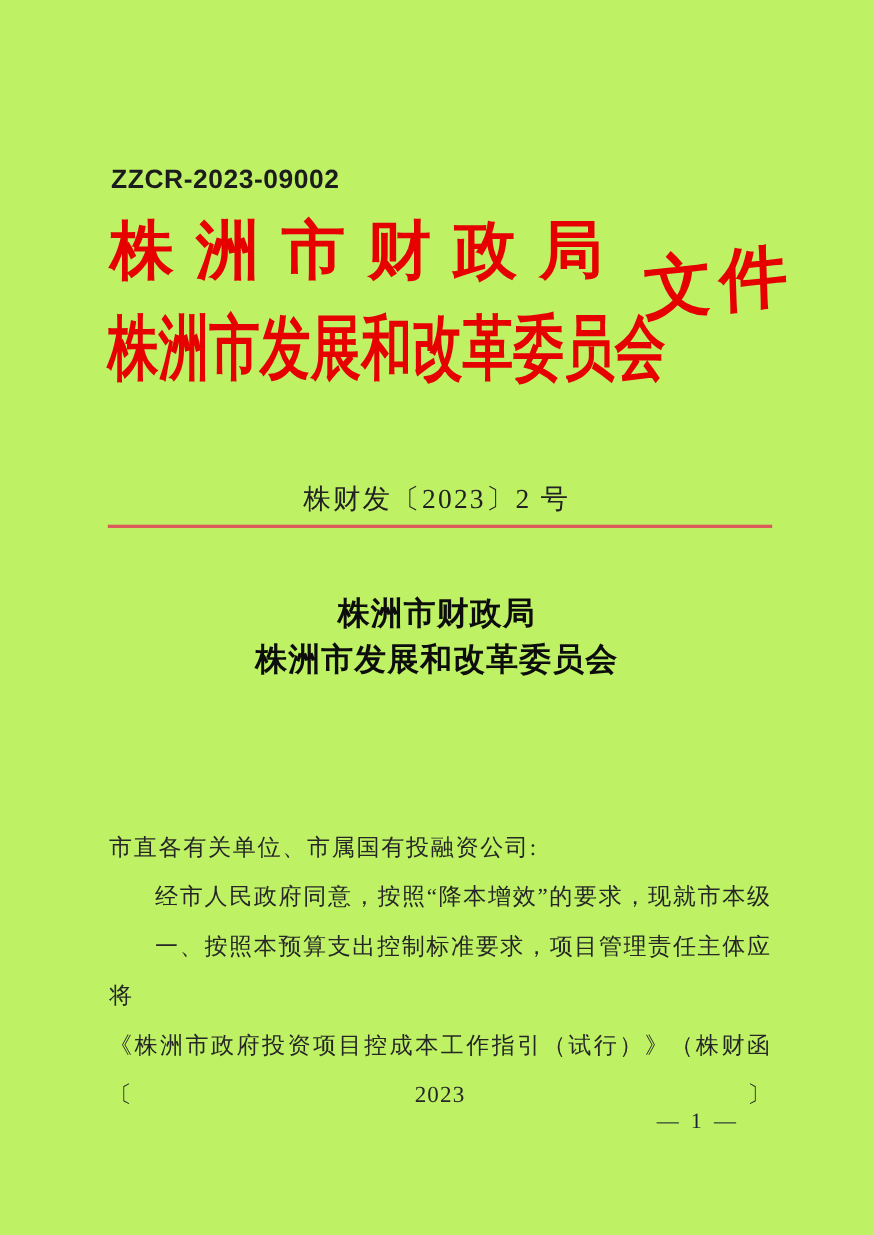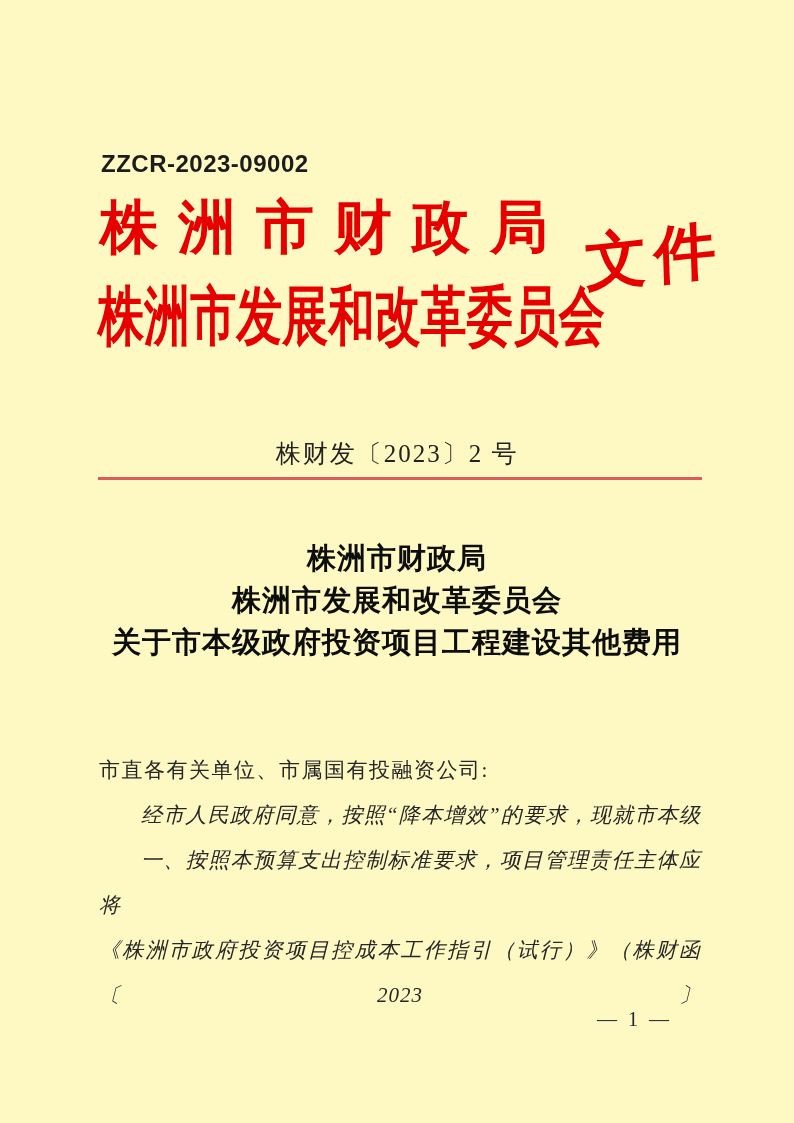--- a/index.html
+++ b/index.html
@@ -1,20 +1,20 @@
 <!DOCTYPE html>
 <html style="--header-red: #e60000; --rule-red: #dc5c5c; --body-text: #262626;"><head>
 <meta charset="utf-8">
 <style>
   html, body { margin: 0; padding: 0; background: #ffffff; }
   .page {
     position: relative;
     width: 794px;
     height: 1123px;
-    background: #fef9c3;
+    background: #bef264;
     overflow: hidden;
     font-family: "Liberation Serif", "DejaVu Serif", serif;
   }
   .doc-code {
     position: absolute;
     left: 101px;
     top: 150px;
     font-family: "Liberation Sans", "DejaVu Sans", sans-serif;
     font-size: 24px;
     font-weight: 600;
@@ -97,21 +97,20 @@
     line-height: 45px;
     letter-spacing: 1.5px;
     color: var(--body-text, #262626);
   }
   .body-block .line { white-space: nowrap; }
   .body-block .fill {
     white-space: normal;
     text-align: justify;
     text-align-last: justify;
     letter-spacing: 1px;
-    font-style: italic;
   }
   .body-block .indent { text-indent: 42px; }
   .page-number {
     position: absolute;
     left: 597px;
     top: 1008px;
     font-size: 20px;
     letter-spacing: 3px;
     color: #1a2433;
     white-space: nowrap;
@@ -130,21 +129,20 @@
 
   <div class="doc-type">文件</div>
 
   <div class="doc-number">株财发〔2023〕2 号</div>
 
   <div class="red-rule"></div>
 
   <div class="title-block">
     <div>株洲市财政局</div>
     <div>株洲市发展和改革委员会</div>
-    <div>关于市本级政府投资项目工程建设其他费用</div>
   </div>
 
   <div class="body-block">
     <div class="line">市直各有关单位、市属国有投融资公司:</div>
     <div class="line fill indent">经市人民政府同意，按照“降本增效”的要求，现就市本级</div>
     <div class="line fill indent">一、按照本预算支出控制标准要求，项目管理责任主体应将</div>
     <div class="line fill">《株洲市政府投资项目控成本工作指引（试行）》（株财函〔2023〕</div>
   </div>
 
   <div class="page-number">— 1 —</div>

